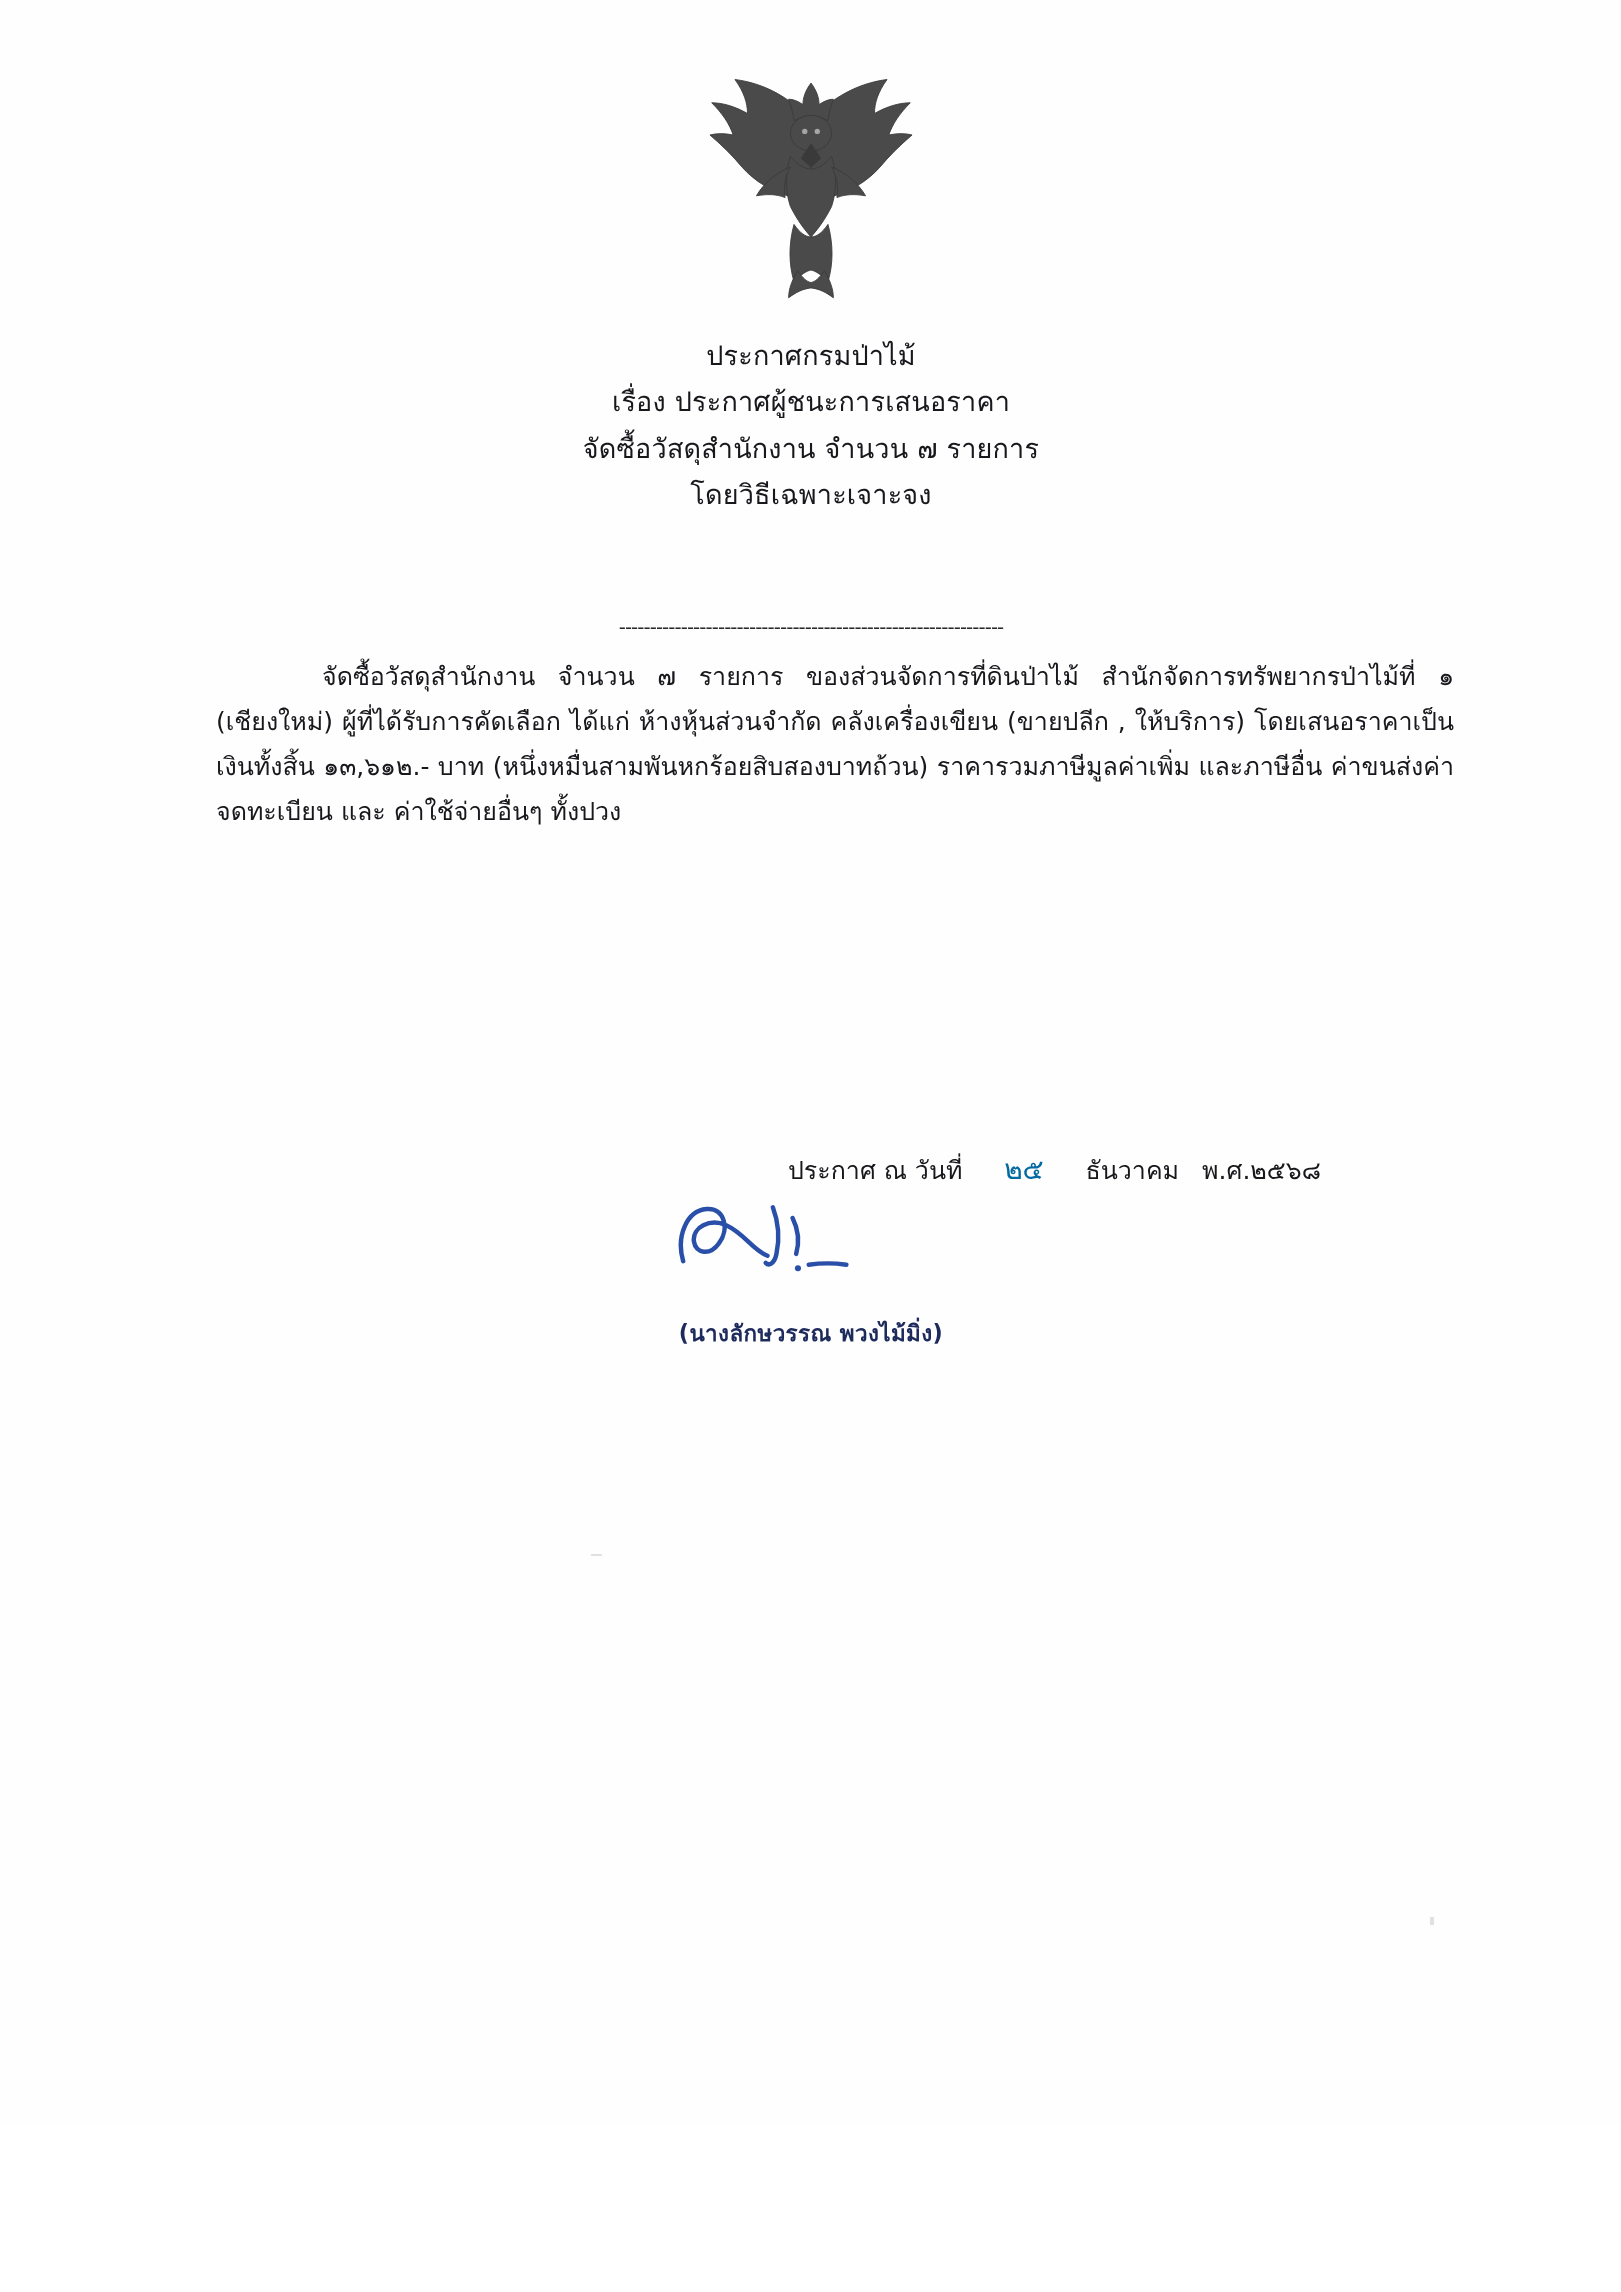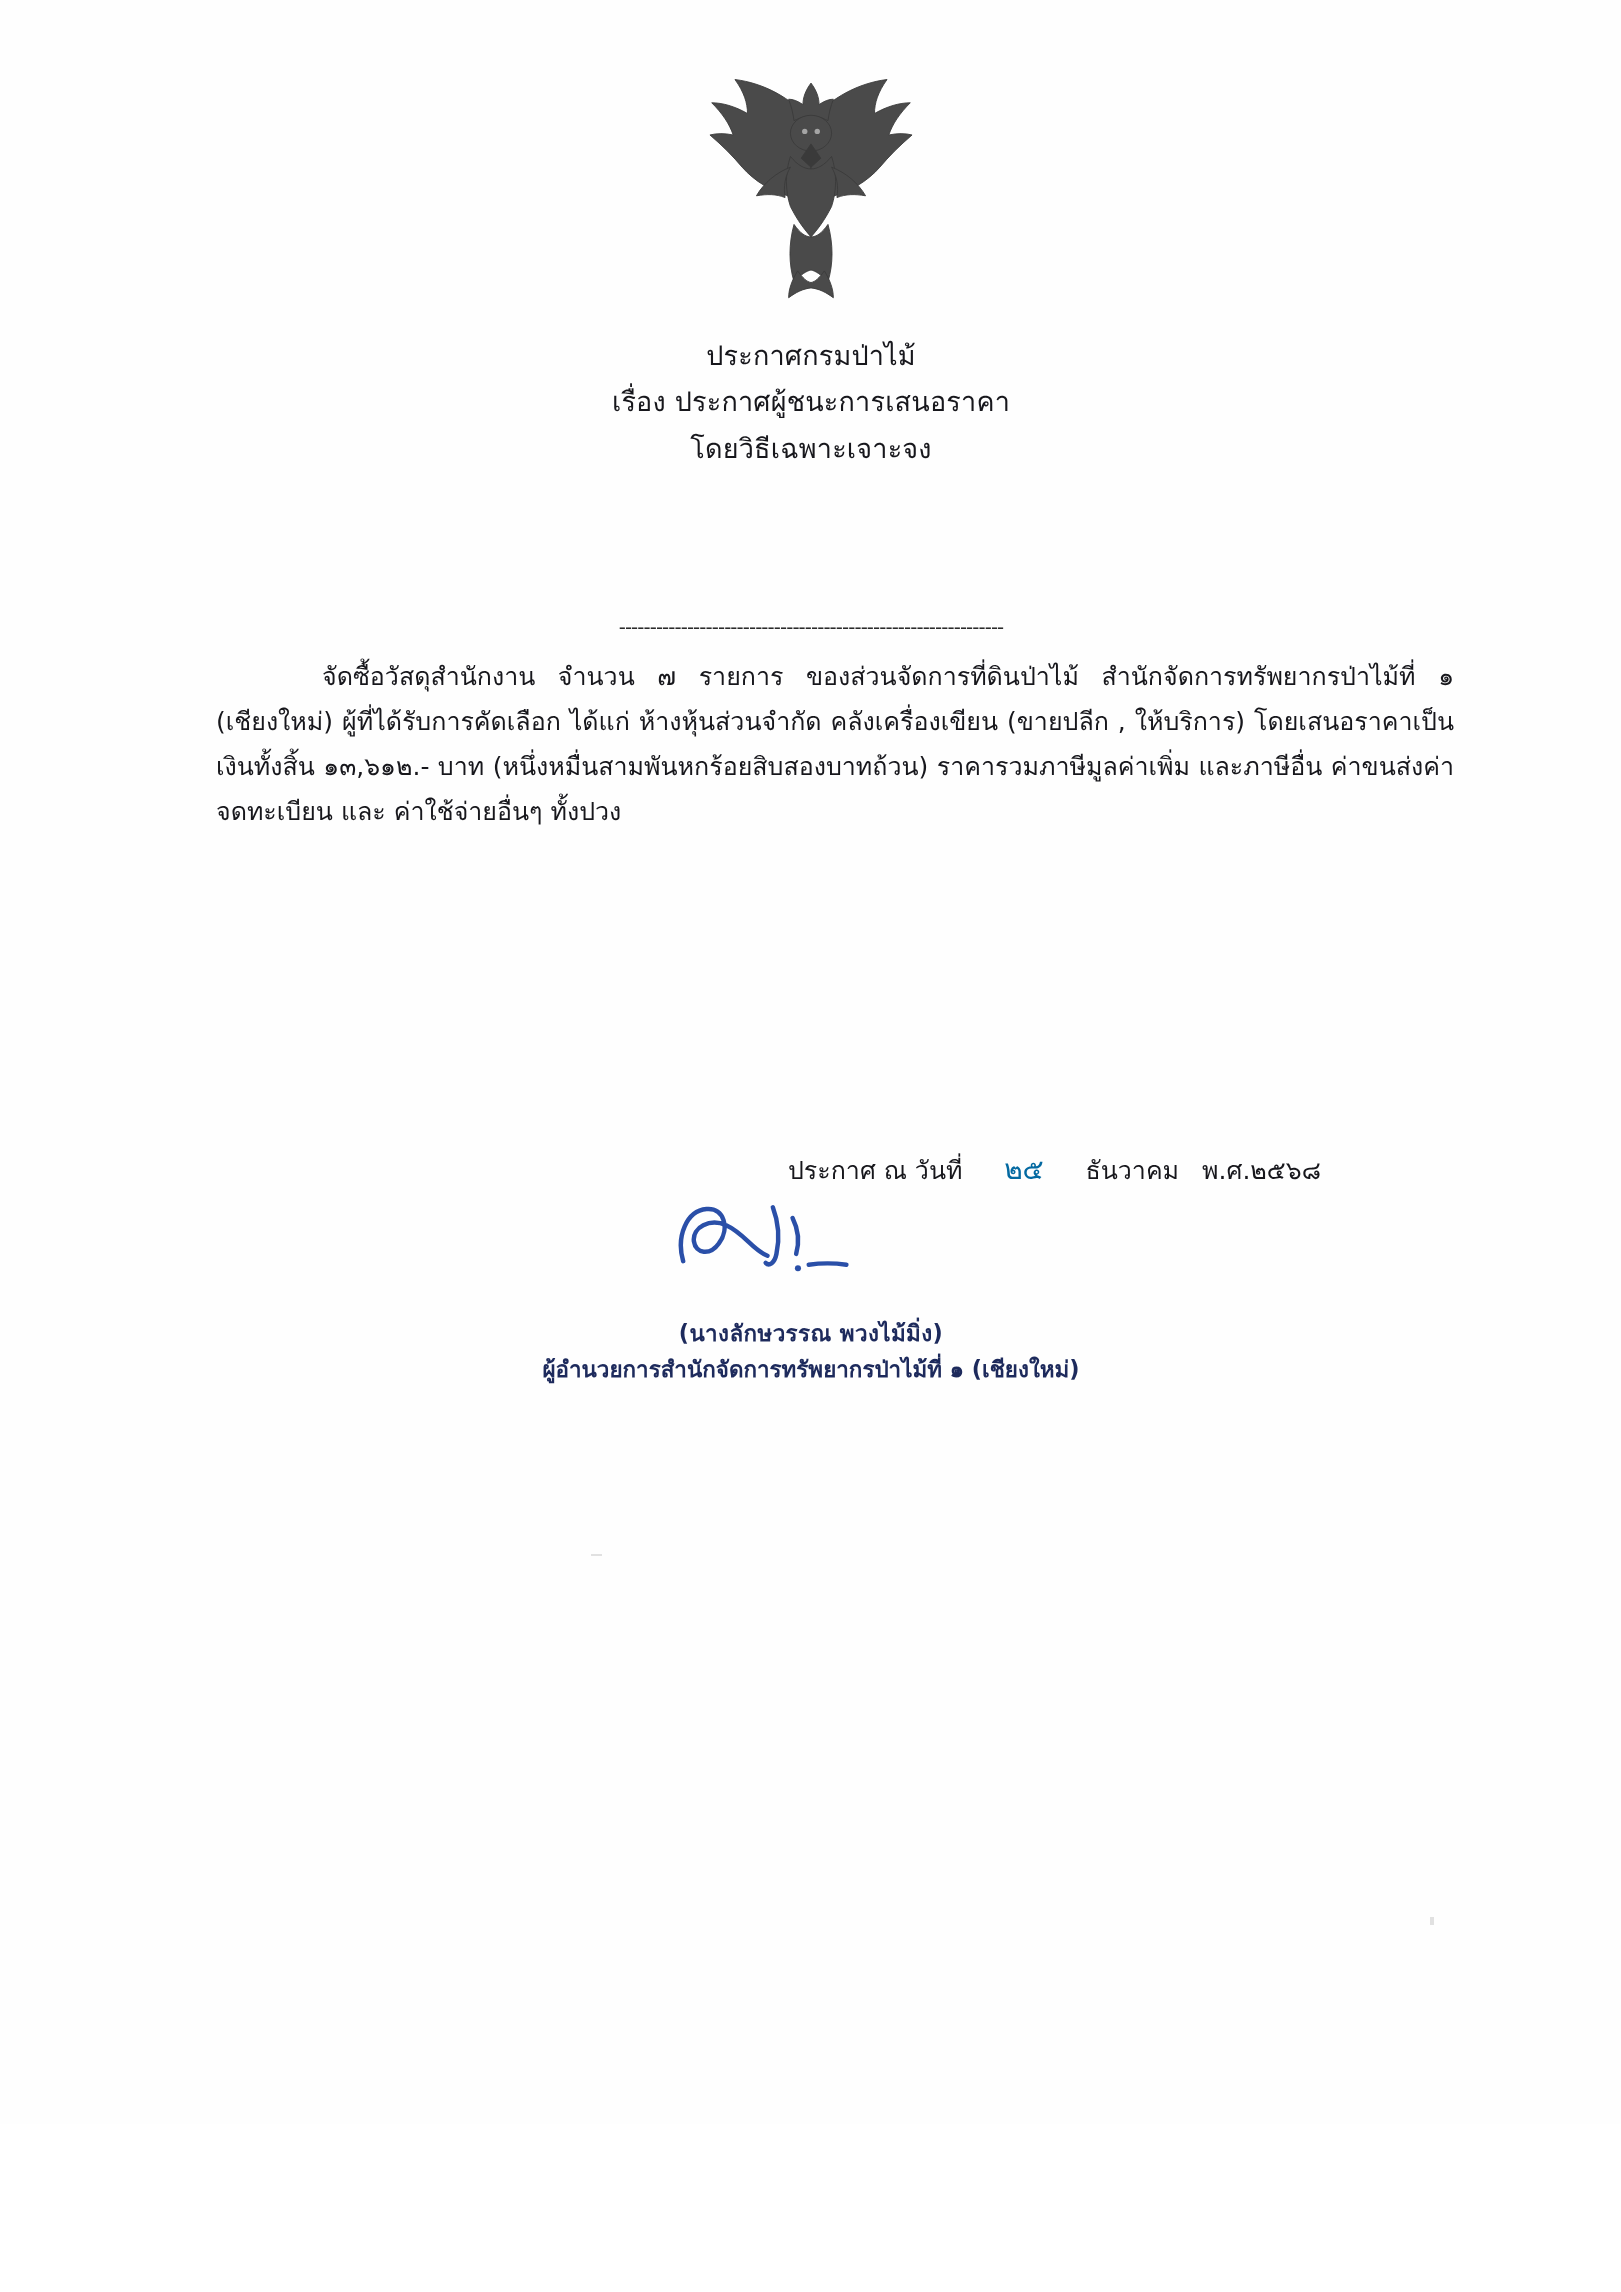--- a/index.html
+++ b/index.html
@@ -173,20 +173,21 @@
           <circle cx="108" cy="72" r="3"></circle>
           <circle cx="122" cy="72" r="3"></circle>
         </g>
       </svg>
     </div>
   </div>
 
   <div class="heading-block">
     <div class="heading-line">ประกาศกรมป่าไม้</div>
     <div class="heading-line">เรื่อง ประกาศผู้ชนะการเสนอราคา</div>
+    <div class="heading-line">จัดซื้อวัสดุสำนักงาน จำนวน ๗ รายการ</div>
     <div class="heading-line">โดยวิธีเฉพาะเจาะจง</div>
   </div>
 
   <div class="separator">--------------------------------------------------------------</div>
 
   <div class="body-block">
     <div class="para p2"><span class="indent"></span><span>จัดซื้อวัสดุสำนักงาน จำนวน ๗ รายการ ของส่วนจัดการที่ดินป่าไม้ สำนักจัดการทรัพยากรป่าไม้ที่ ๑ (เชียงใหม่) ผู้ที่ได้รับการคัดเลือก ได้แก่ ห้างหุ้นส่วนจำกัด คลังเครื่องเขียน (ขายปลีก , ให้บริการ) โดยเสนอราคาเป็นเงินทั้งสิ้น ๑๓,๖๑๒.- บาท (หนึ่งหมื่นสามพันหกร้อยสิบสองบาทถ้วน) ราคารวมภาษีมูลค่าเพิ่ม และภาษีอื่น ค่าขนส่งค่าจดทะเบียน และ ค่าใช้จ่ายอื่นๆ ทั้งปวง</span></div>
   </div>
 
   <div class="date-line">
@@ -200,19 +201,18 @@
         <path d="M118 18 C124 34 126 52 122 70 C120 80 114 84 110 80"></path>
         <path d="M140 30 C146 42 148 56 144 70"></path>
         <circle cx="146" cy="86" r="3.4" fill="#2a4fa8" stroke="none"></circle>
         <path d="M158 82 C172 80 186 80 200 82"></path>
       </g>
     </svg>
   </div>
 
   <div class="sign-block">
     <div class="sign-line n1">(นางลักษวรรณ   พวงไม้มิ่ง)</div>
-    <div class="sign-line">ผู้อำนวยการสำนักจัดการทรัพยากรป่าไม้ที่ ๑ (เชียงใหม่)</div>
   </div>
 
   <div class="speck" style="left:591px;top:1554px;width:10.7px;height:1.8px;"></div>
   <div class="speck" style="left:1430px;top:1917px;width:3.6px;height:8px;"></div>
 </div>
 
 
 </body></html>

